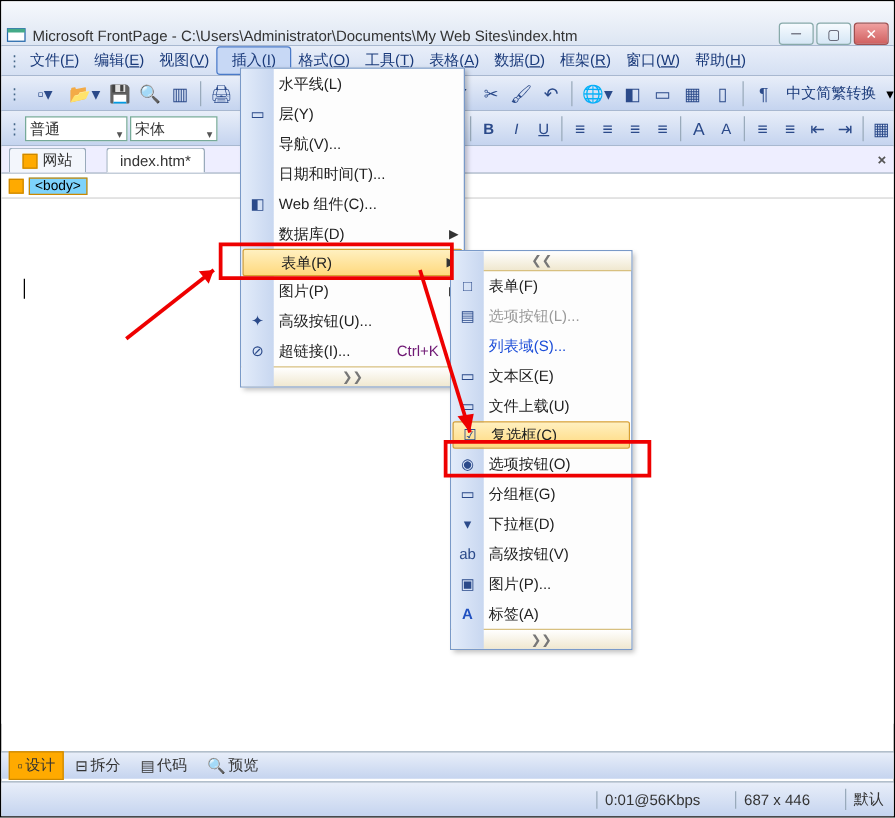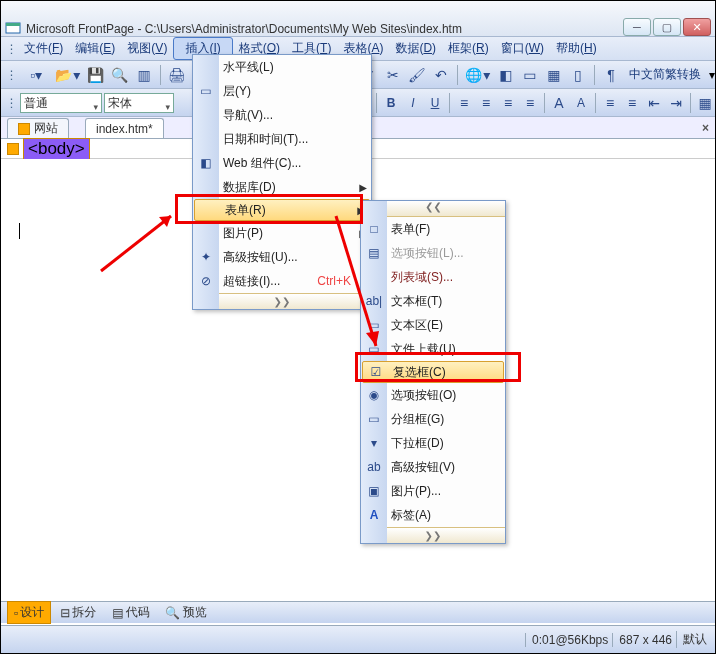--- a/index.html
+++ b/index.html
@@ -23,34 +23,34 @@
 .combo{height:20px;background:#fff;border:1px solid #7a9;display:flex;align-items:flex-end;padding:0 3px;color:#333}
 .combo.style{width:82px}
 .combo.font{width:70px}
 .combo .dd{margin-left:auto;font-size:9px;color:#555}
 .tabbar{height:22px;background:#eef;display:flex;align-items:flex-end;padding-left:6px;border-bottom:1px solid #9ab}
 .tab{height:20px;padding:2px 10px;border:1px solid #9ab;border-bottom:none;background:#f3f6fc;margin-right:16px;border-radius:3px 3px 0 0;display:flex;align-items:center;gap:4px;color:#333}
 .tab.active{background:#fff}
 .close-x{margin-left:auto;margin-right:6px;color:#555;font-weight:bold;align-self:center}
 .tagbar{height:20px;background:#fff;border-bottom:1px solid #ccc;display:flex;align-items:center;padding-left:6px;gap:4px}
 .tag-icon{width:12px;height:12px;background:#fa0;border:1px solid #c80}
-.tag{border:1px solid #c80;background:#8b5cf6;color:#000;padding:0 4px;font-size:17px}
+.tag{border:1px solid #c80;background:#7dd3fc;color:#000;padding:0 4px;font-size:11px}
 .canvas{position:relative;height:420px;background:#fff;padding:8px 14px}
 .dashbox{border:1px dashed #888;height:40px;width:670px;display:flex;align-items:center;padding-left:360px;font-size:22px;font-family:SimSun}
 .cursor{position:absolute;left:18px;top:64px;width:1px;height:16px;background:#000}
 .statusbar{position:absolute;bottom:30px;left:0;right:0;height:22px;background:linear-gradient(#e8eef9,#c5d4ef);border-top:1px solid #9ab;display:flex;align-items:center;padding-left:6px;gap:2px}
 .vtab{padding:2px 6px;color:#333;border:1px solid transparent;display:flex;align-items:center;gap:2px}
 .vtab.active{background:#fa0;border:1px solid #c80}
-.bottombar{position:absolute;bottom:0;left:0;right:0;height:28px;background:linear-gradient(#e8eef9,#c5d4ef);border-top:1px solid #9ab;display:flex;align-items:center;justify-content:flex-end;padding-right:8px;gap:4px;color:#333}
+.bottombar{position:absolute;bottom:0;left:0;right:0;height:28px;background:linear-gradient(#e8eef9,#c5d4ef);border-top:1px solid #9ab;display:flex;align-items:center;justify-content:flex-end;padding-right:8px;gap:28px;color:#333}
 .bottombar .pane{border-left:1px solid #9ab;padding-left:6px}
 .menu{position:absolute;background:#fdfdfd;border:1px solid #7a9ac8;box-shadow:2px 2px 4px rgba(0,0,0,.25)}
 .menu .iconcol{position:absolute;left:0;top:0;bottom:0;width:26px;background:linear-gradient(90deg,#e3ecfa,#c8d7f0)}
 .menu-item{position:relative;height:24px;display:flex;align-items:center;padding-left:30px;padding-right:20px;color:#222;white-space:nowrap}
 .menu-item .ico{position:absolute;left:5px;width:16px;height:16px;display:flex;align-items:center;justify-content:center;font-size:12px;color:#2b4a8a}
-.menu-item .hk{margin-left:auto;padding-left:20px;color:#ef4444}
+.menu-item .hk{margin-left:auto;padding-left:20px;color:#701a75}
 .menu-item .sub{position:absolute;right:4px;font-size:10px;color:#333}
 .menu-item.hl{background:linear-gradient(#fff0c0,#ffd97e);border:1px solid #d8a030;border-radius:2px;margin:0 1px;height:22px}
 .menu-expand{height:16px;display:flex;align-items:center;justify-content:center;background:linear-gradient(#fff,#f0e8d0);border-top:1px solid #d8c080}
 .menu-expand .chev{font-size:10px;color:#777}
 .redbox{position:absolute;border:3px solid #e00;pointer-events:none}
 .arrow{position:absolute;pointer-events:none}
 </style>
 </head>
 <body>
 
@@ -222,26 +222,22 @@
       <span class="chev" style="transform:rotate(180deg)">❯❯</span>
     </div>
   <div class="menu-item">
       <span class="ico">□</span>
       <span>表单(F)</span>
     </div>
   <div class="menu-item" style="color:#9a9a9a">
       <span class="ico">▤</span>
       <span>选项按钮(L)...</span>
     </div>
-  <div class="menu-item" style="color:#7f1d1d">
+  <div class="menu-item" style="color:#1d4ed8">
       <span>列表域(S)...</span>
-    </div>
-  <div class="menu-item">
-      <span class="ico">ab|</span>
-      <span>文本框(T)</span>
     </div>
   <div class="menu-item">
       <span class="ico">▭</span>
       <span>文本区(E)</span>
     </div>
   <div class="menu-item">
       <span class="ico">▭</span>
       <span>文件上载(U)</span>
     </div>
   <div class="menu-item hl">

